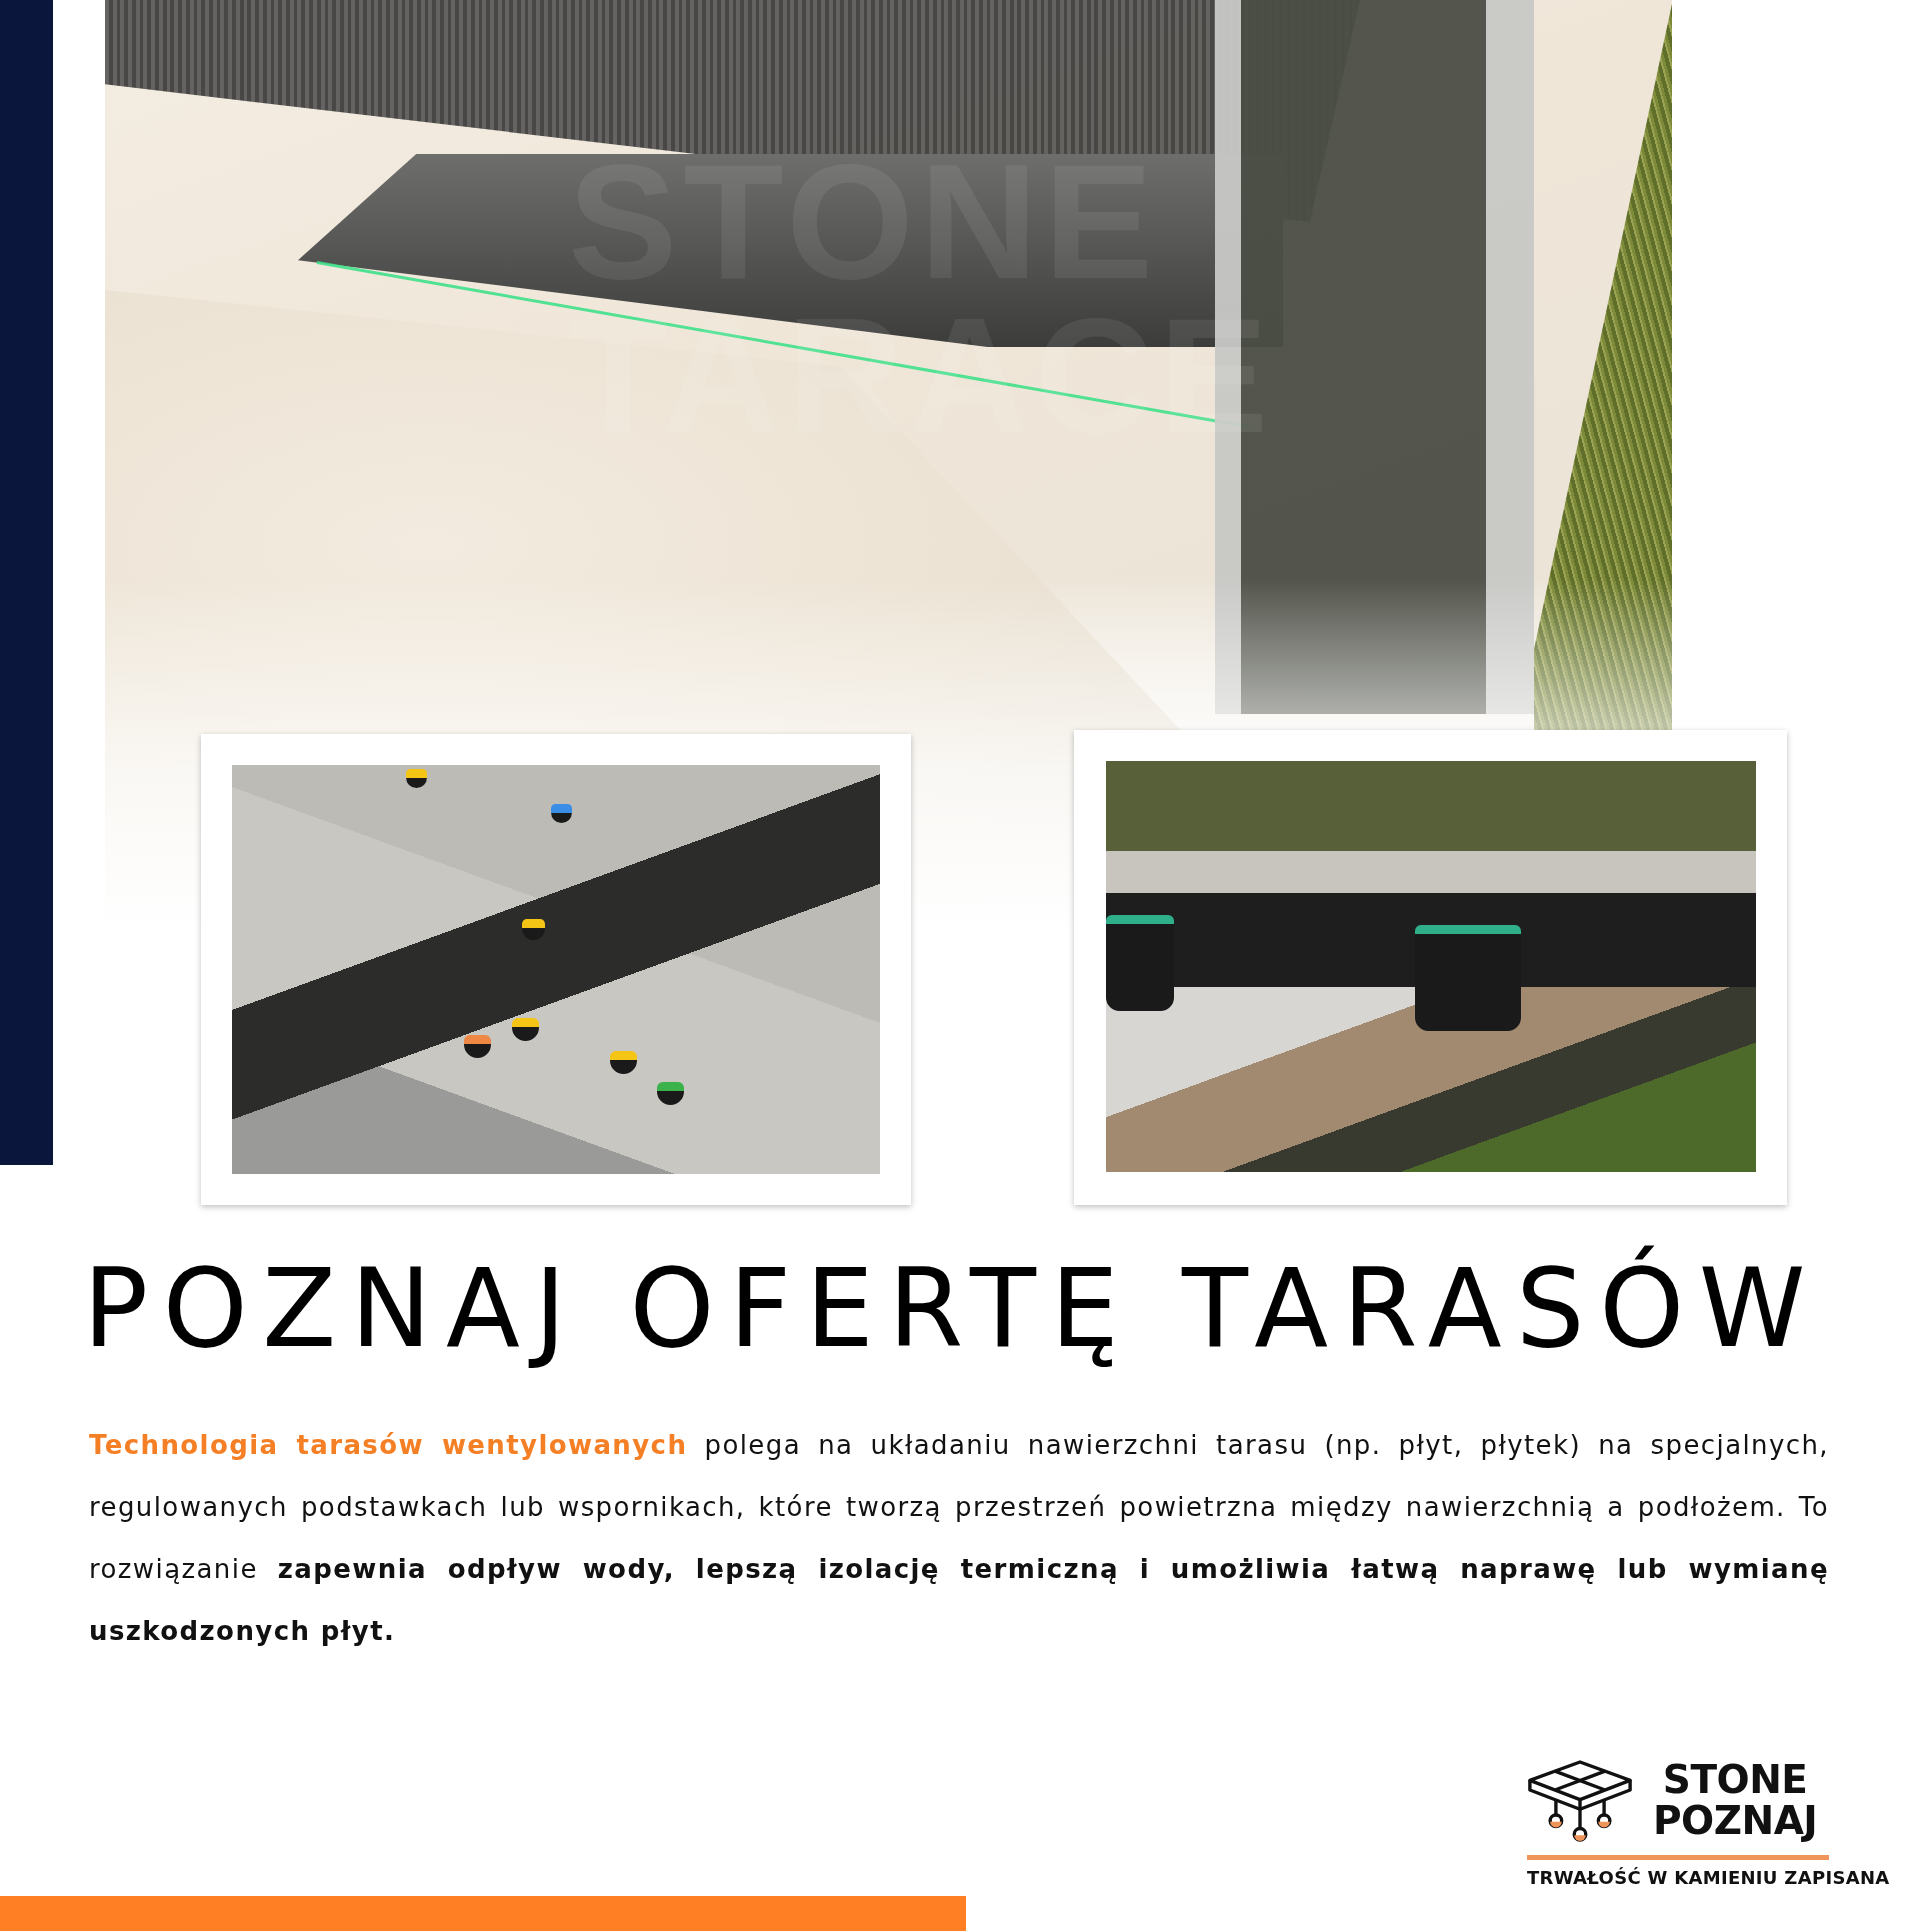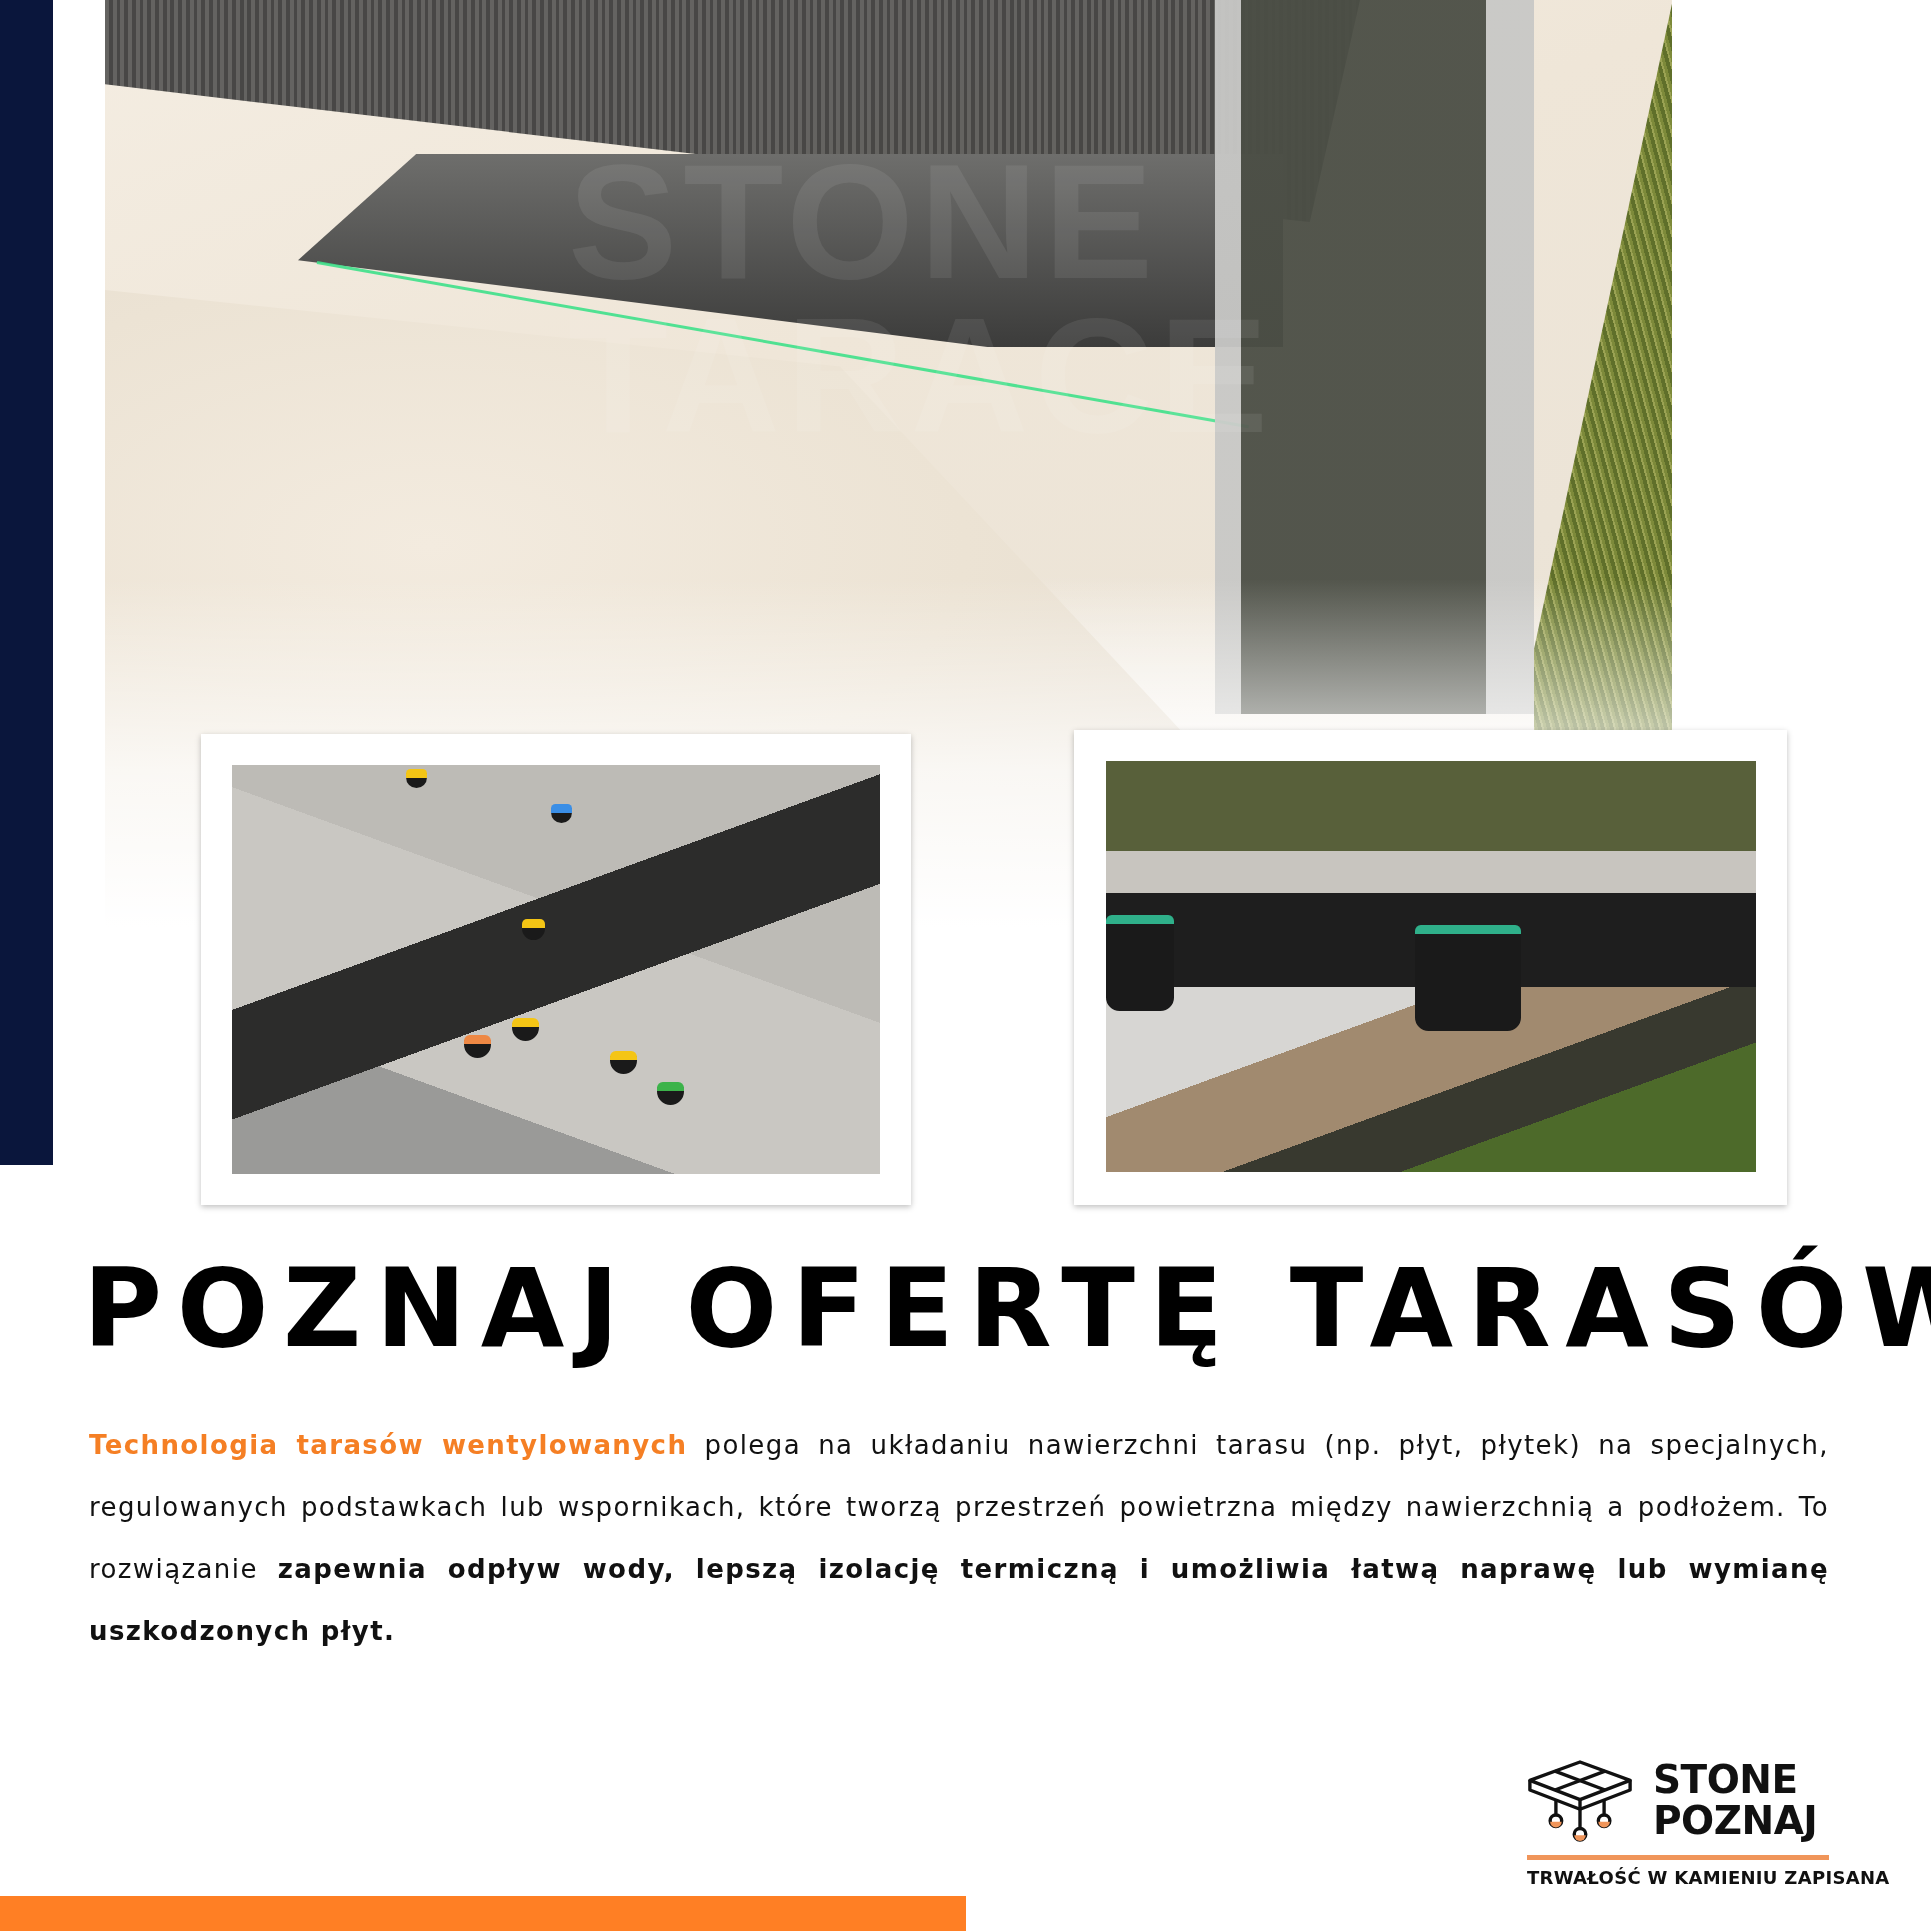--- a/index.html
+++ b/index.html
@@ -48,31 +48,31 @@
       linear-gradient(20deg, #9a9a98 0 25%, #c9c7c2 25% 60%, #bdbbb6 60% 100%);
   }
   .card-right .card-photo { left:32px; top:31px; width:650px; height:411px;
     background:
       linear-gradient(180deg, #58603a 0 22%, #c8c5bf 22% 32%, #1e1e1e 32% 55%, transparent 55%),
       linear-gradient(160deg, #d7d6d3 0 55%, #a18a6f 55% 70%, #38392f 70% 80%, #4d6a2a 80% 100%);
   }
   .pedestal { position:absolute; background:#1a1a1a; border-top:9.7px solid #2fb08a; border-radius:5.8px 5.8px 13.5px 13.5px; }
 
   
-  .heading { position:absolute; left:83px; top:1251px; width:1767px; font-family:"DejaVu Sans", sans-serif; font-weight:700; font-size:108px; line-height:116px; letter-spacing:14.5px; color:#000; white-space:nowrap; }
+  .heading { position:absolute; left:83px; top:1251px; width:1767px; font-family:"DejaVu Sans", sans-serif; font-weight:400; font-size:108px; line-height:116px; letter-spacing:14.5px; color:#000; white-space:nowrap; }
 
   
   .body-text { position:absolute; left:89px; top:1414px; width:1740px; font-family:"DejaVu Sans", sans-serif; font-size:26px; line-height:62px; color:#111; text-align:justify; letter-spacing:1.4px; }
   .body-text .accent { color:#f57f24; font-weight:700; }
   .body-text .strong { font-weight:700; }
 
   
   .logo { position:absolute; left:1527px; top:1757px; width:309px; height:135px; }
   .logo-icon { position:absolute; left:0; top:1.9px; width:106px; height:87px; }
-  .logo-text { position:absolute; left:126px; top:1.9px; font-family:"DejaVu Sans", sans-serif; font-weight:700; font-size:39px; line-height:41px; color:#111; letter-spacing:-0.5px; }
+  .logo-text { position:absolute; left:126px; top:1.9px; font-family:"DejaVu Sans", sans-serif; font-weight:700; font-size:39px; line-height:41px; color:#111; letter-spacing:-0.5px;text-align:center; }
   .logo-line { position:absolute; left:0; top:98px; width:302px; height:4.8px; background:#f0955a; }
   .logo-tagline { position:absolute; left:0; top:112px; width:302px; font-family:"DejaVu Sans", sans-serif; font-weight:700; font-size:18px; line-height:17.4px; color:#111; white-space:nowrap; letter-spacing:0.3px; }
 
   .orange-bar { position:absolute; left:0; top:1896px; width:966px; height:35px; background:#ff7f24; }
 </style>
 </head>
 <body>
 
 <div class="navy-bar"></div>
 

